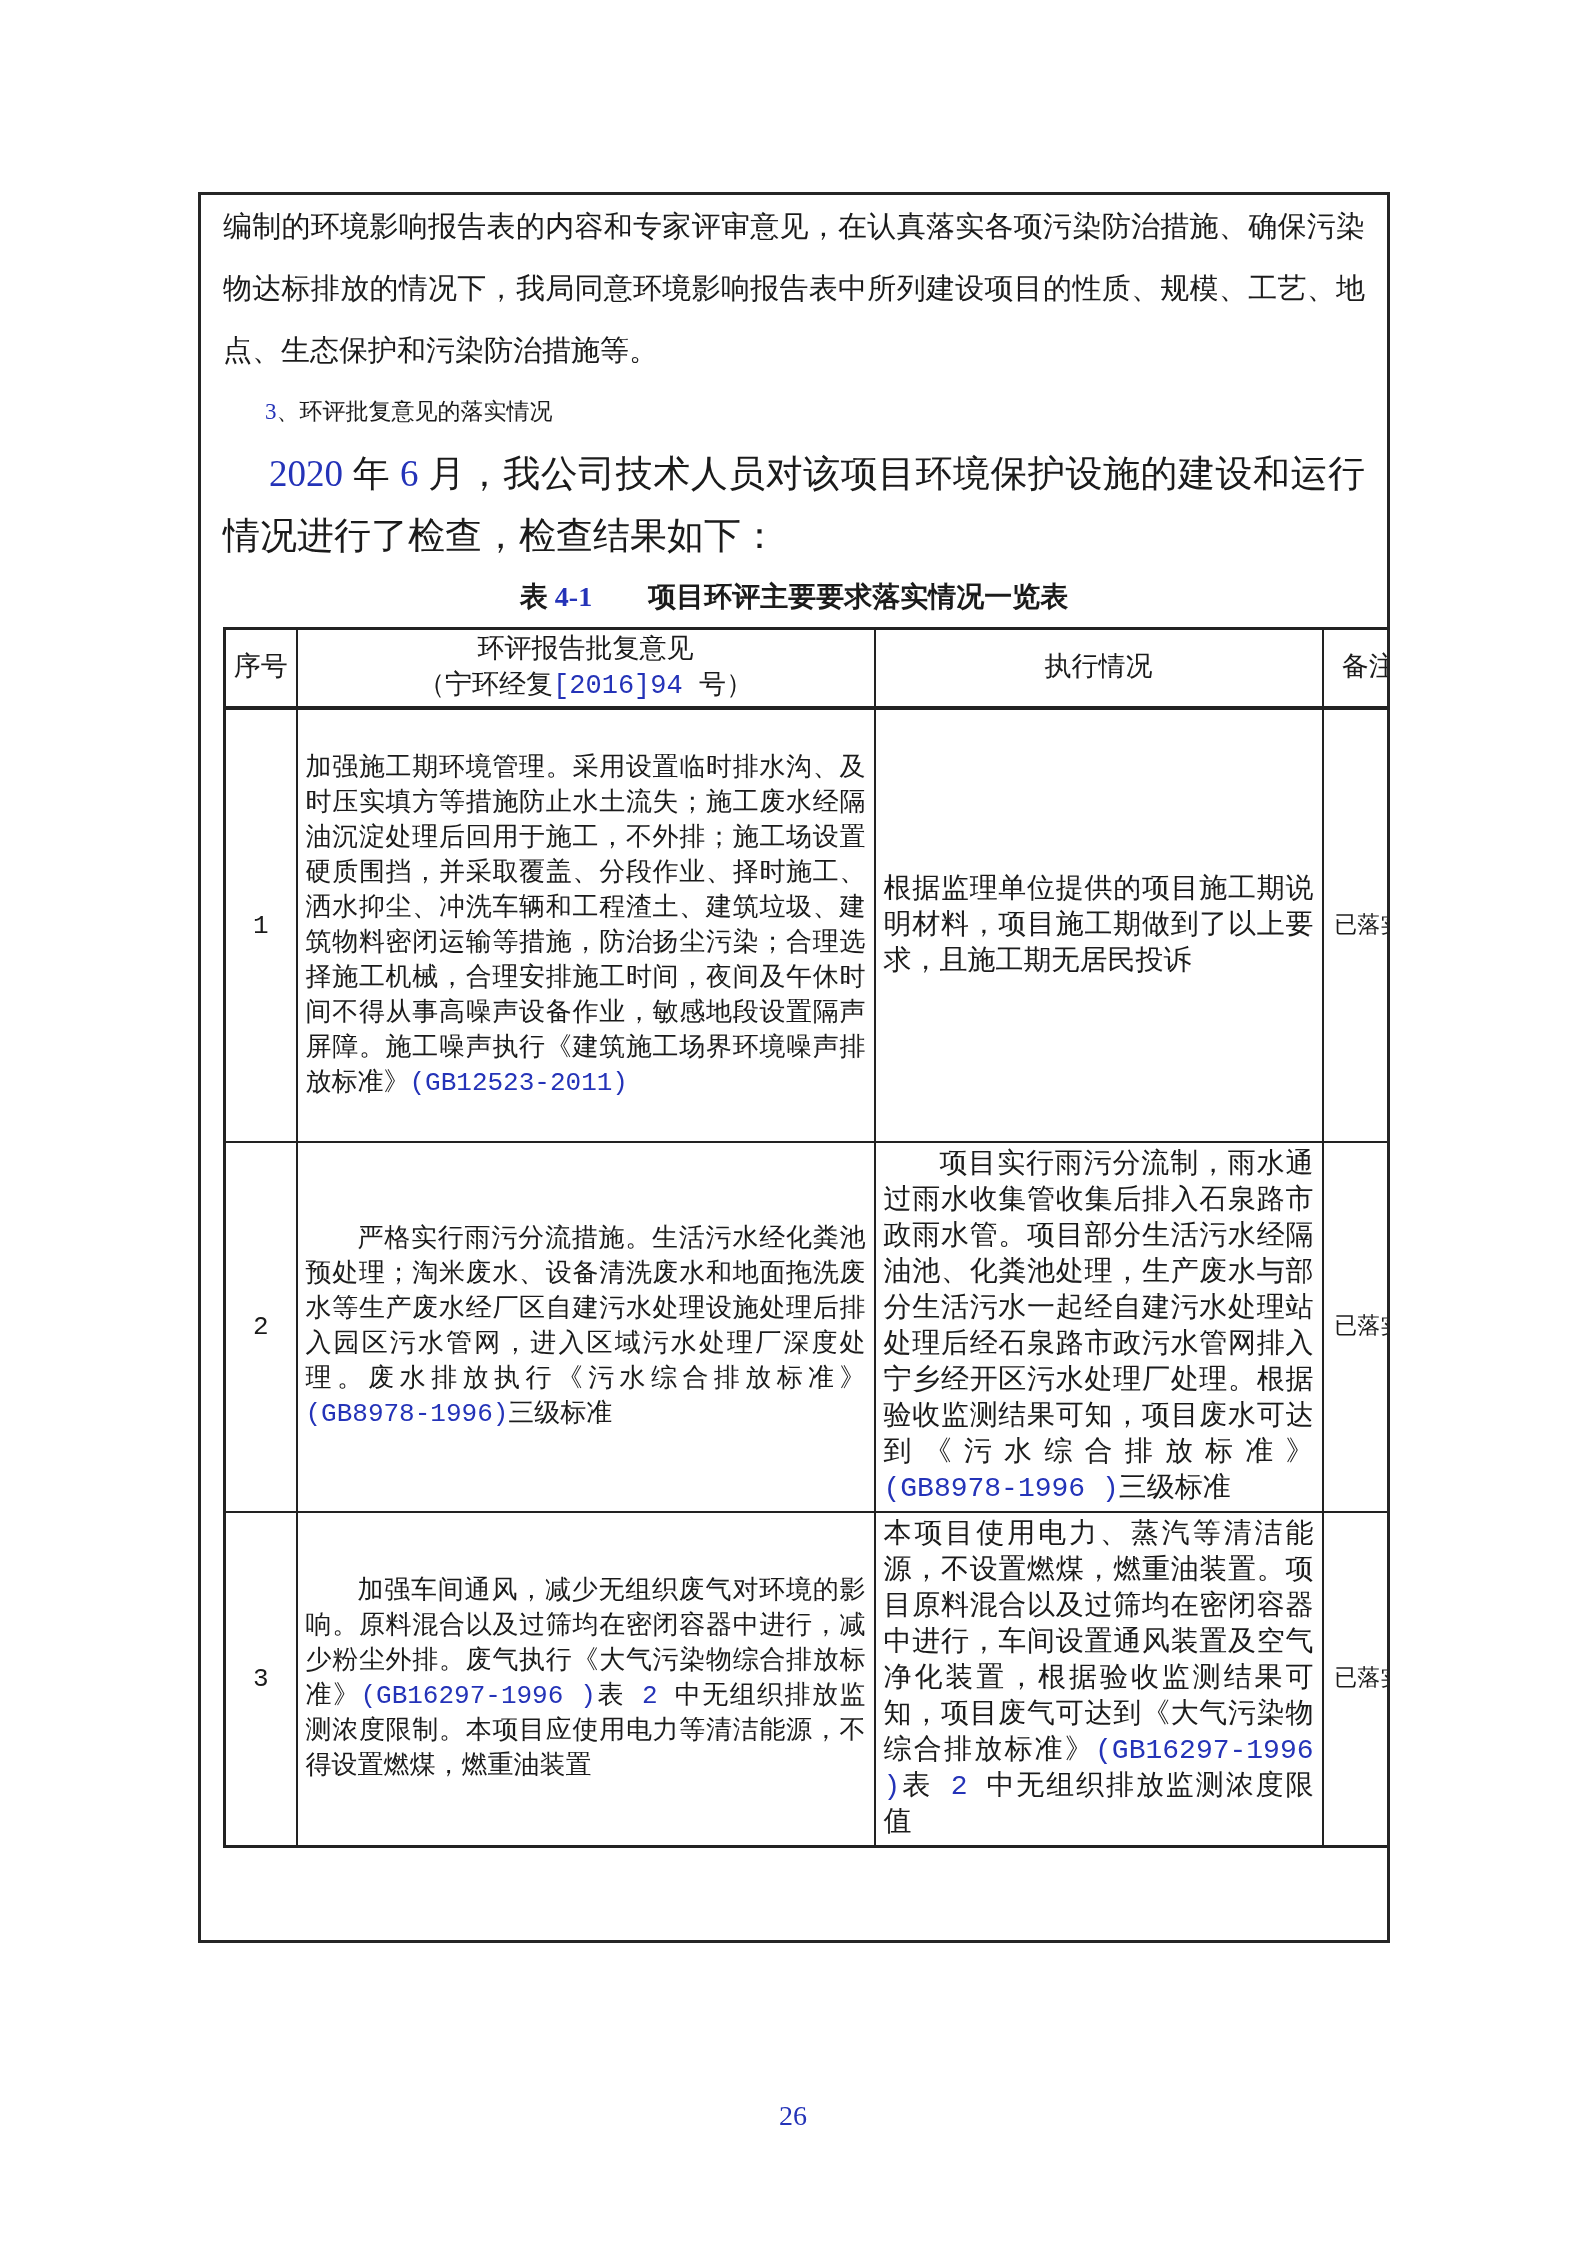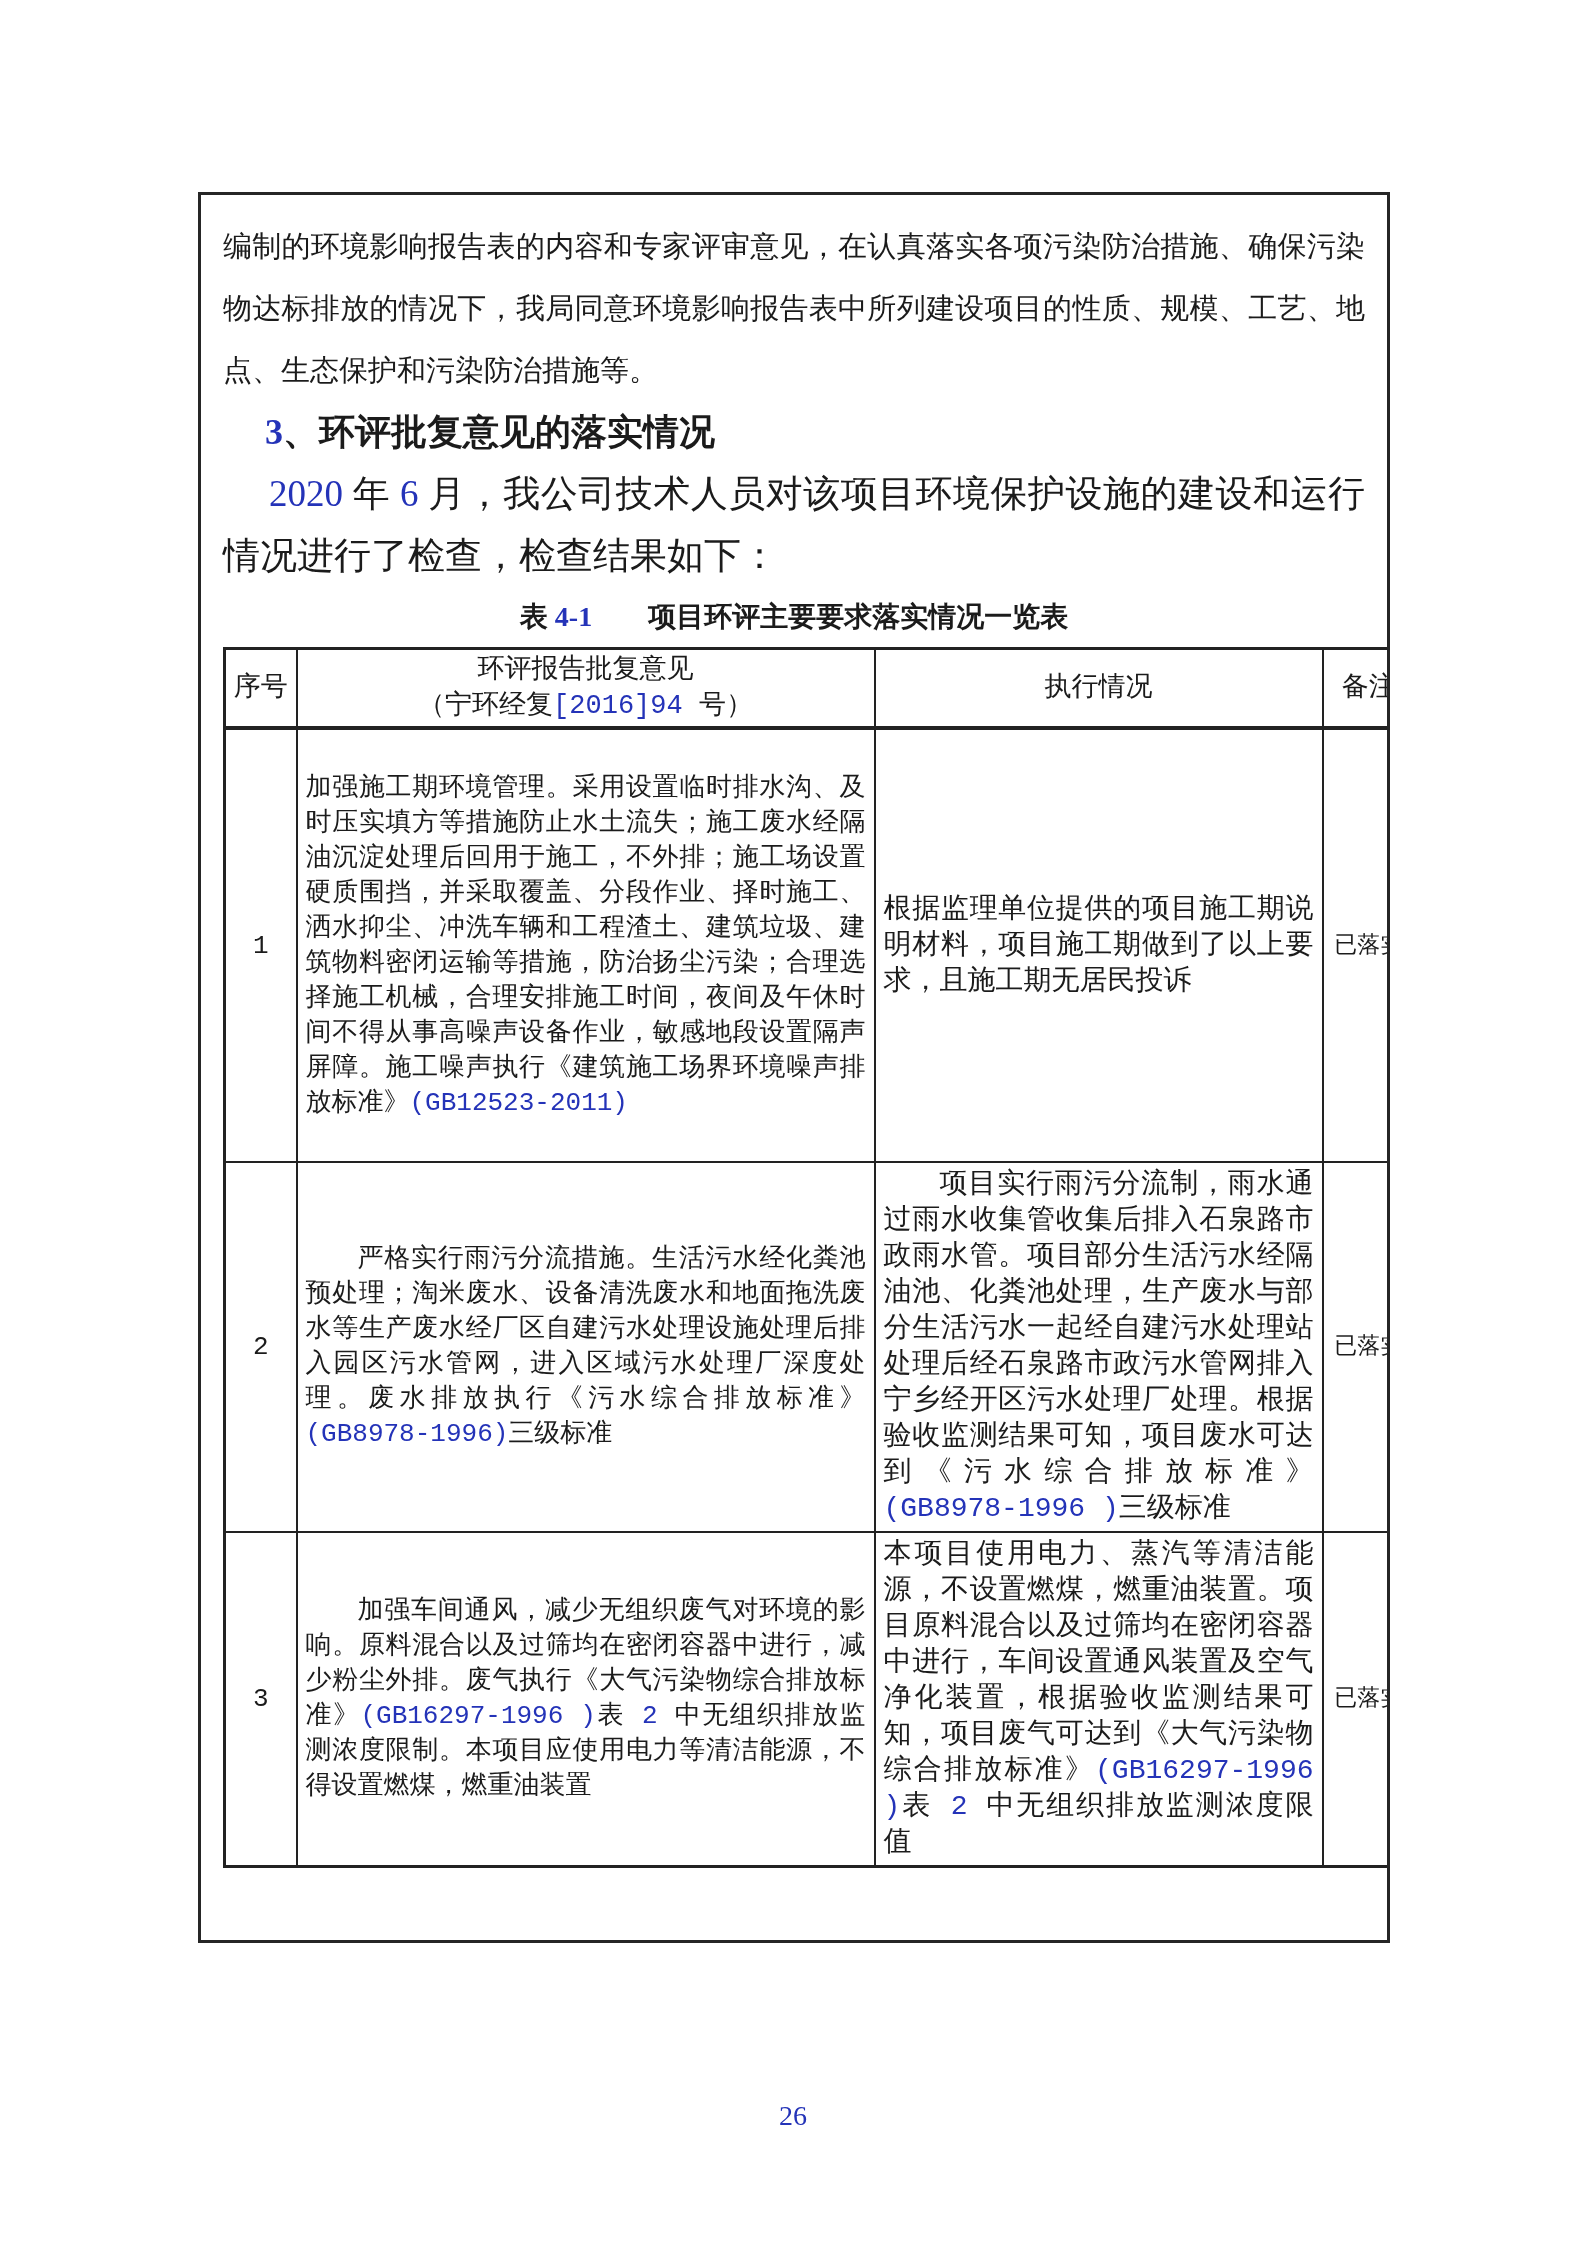--- a/index.html
+++ b/index.html
@@ -15,35 +15,35 @@
     color: #1b1b1b;
   }
   .content-frame {
     position: absolute;
     left: 198px;
     top: 192px;
     width: 1192px;
     height: 1751px;
     border: 3px solid #262626;
     box-sizing: border-box;
-    padding: 20px 22px 0 22px;
+    padding: 0 22px 0 22px;
     overflow: hidden;
   }
   .para {
     margin: 0;
     font-size: 29px;
     line-height: 62px;
     text-align: justify;
     color: #1b1b1b;
   }
   .section-heading {
     margin: 0;
-    font-size: 36px;
+    font-size: 23px;
     line-height: 62px;
-    font-weight: bold;
+    font-weight: normal;
     padding-left: 42px;
   }
   .para-indent {
     margin: 0;
     font-size: 37px;
     line-height: 62px;
     text-align: justify;
     text-indent: 46px;
   }
   .table-title {

